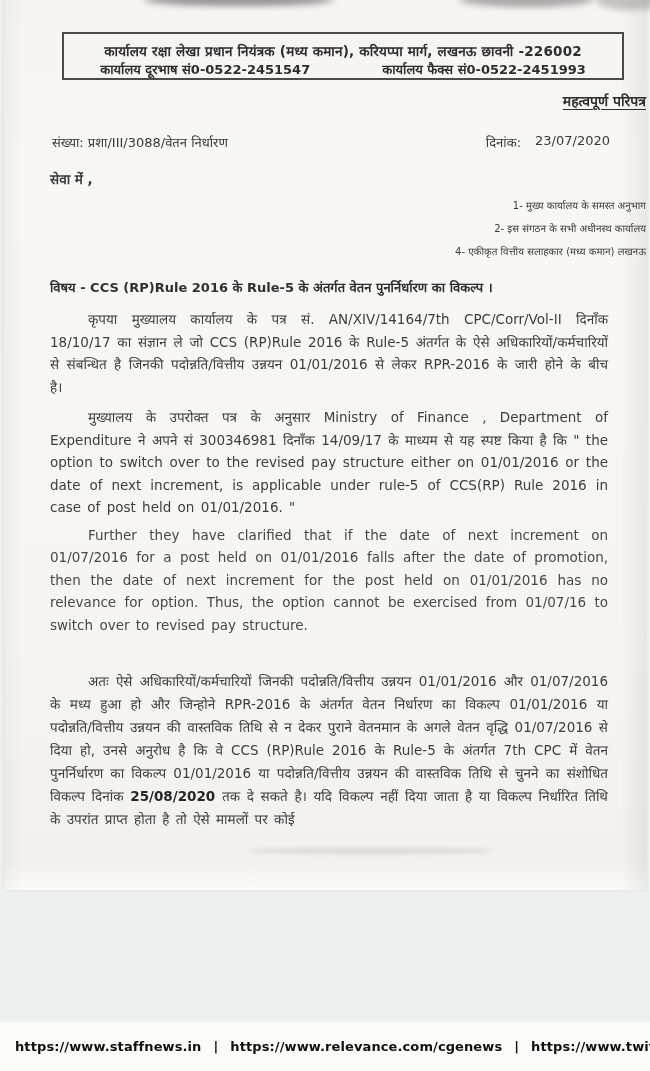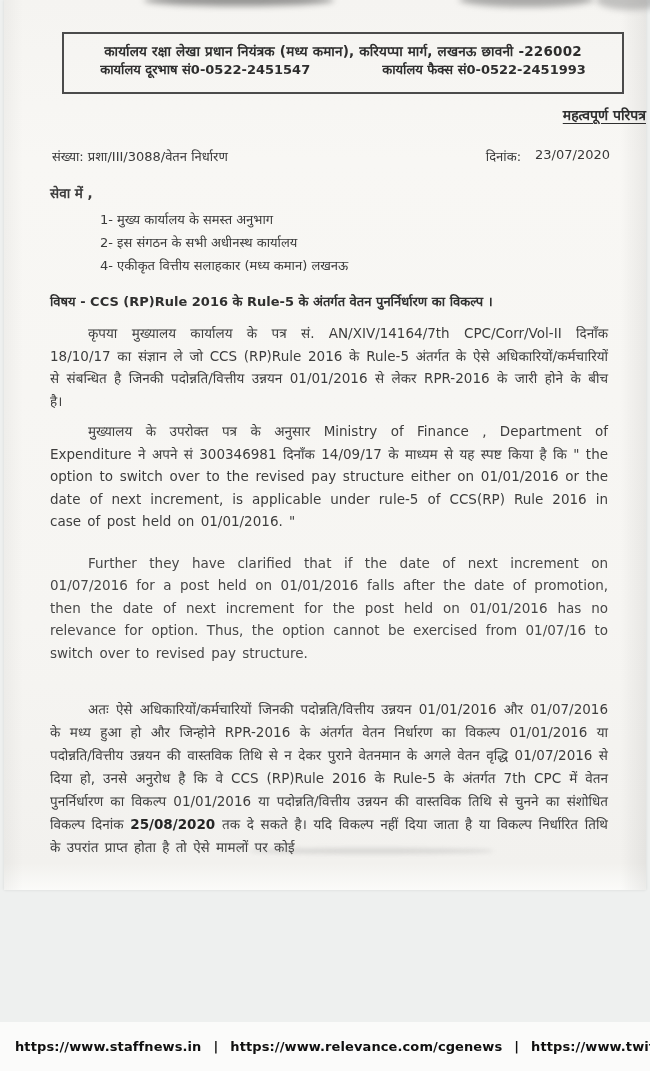--- a/index.html
+++ b/index.html
@@ -23,21 +23,21 @@
   .smudge.s1{left:140px;top:-6px;width:190px;height:12px;background:rgba(70,70,70,0.55);}
   .smudge.s2{left:455px;top:-8px;width:135px;height:15px;background:rgba(95,95,95,0.5);}
   .smudge.s3{left:592px;top:-10px;width:70px;height:20px;background:rgba(130,130,130,0.45);}
   .smudge.s4{left:245px;top:848px;width:245px;height:6px;background:rgba(150,150,150,0.28);filter:blur(2px);}
 
   
   .header-box{
     position:relative;
     margin:32px 22px 0 58px;
     border:2px solid #4b4b4b;
-    padding:8px 6px 14px 6px;
+    padding:8px 6px 0 6px;
   }
   .hb-line1{
     text-align:center;font-weight:bold;font-size:13.5px;color:#2e2e2e;
     letter-spacing:0.2px;
   }
   .hb-line2{
     display:flex;justify-content:center;gap:72px;
     font-weight:bold;font-size:13px;color:#2e2e2e;
   }
   .circ-title{
@@ -49,37 +49,37 @@
   
   .ref-row{
     margin:23px 36px 0 48px;
     display:flex;justify-content:space-between;
     font-size:13px;color:#383838;
   }
   .ref-row .date-wrap{display:flex;gap:14px;}
 
   .salutation{margin:19px 0 0 46px;font-size:13.5px;font-weight:bold;}
 
-  .recipients{margin:6px 0 0 96px;font-size:13px;line-height:23px;color:#3a3a3a;}
+  .recipients{margin:6px 0 0 96px;font-size:10px;line-height:23px;color:#3a3a3a;text-align:right;}
 
   .subject{
     margin:15px 40px 0 46px;
     font-weight:bold;font-size:13px;color:#303030;
   }
 
   
   .para{
     margin:12px 38px 0 46px;
     font-size:13.5px;line-height:22.5px;
     text-align:justify;text-indent:38px;
     color:#3d3d3d;
     word-spacing:2px;
   }
   .para.p2{margin-top:8px;}
-  .para.p3{margin-top:19px;color:#474747;}
+  .para.p3{margin-top:5px;color:#474747;}
   .para.p4{margin-top:34px;line-height:23px;}
   .para b{color:#262626;}
 
   
   .footer-strip{
     position:absolute;left:0;top:1022px;width:650px;height:49px;
     background:#fbfbfa;
   }
   .footer-links{
     padding:17px 0 0 15px;

